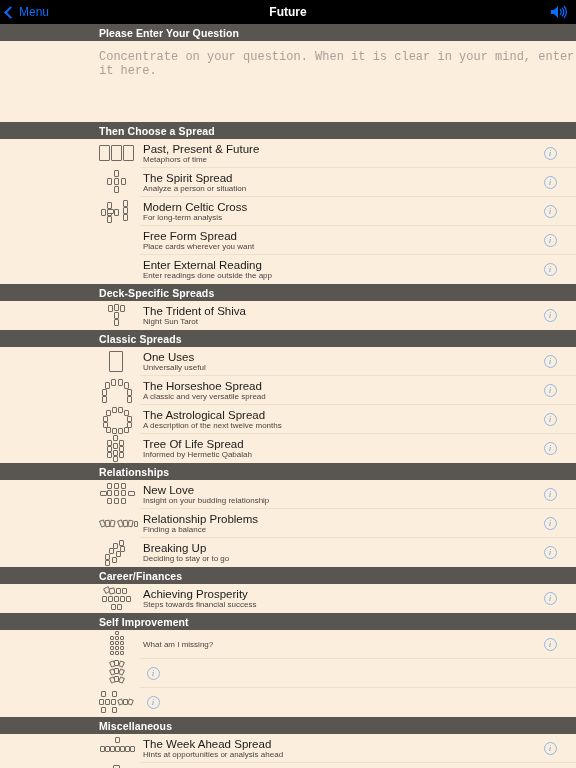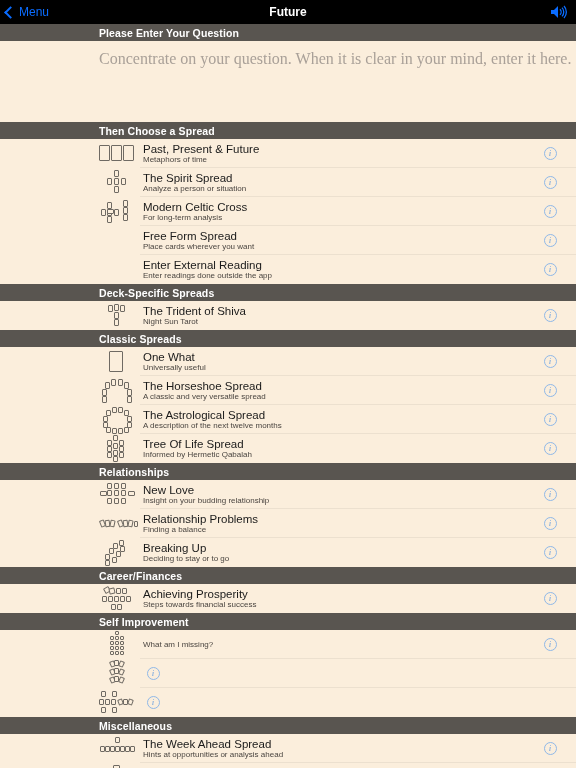--- a/index.html
+++ b/index.html
@@ -51,22 +51,22 @@
     letter-spacing:.1px;
   }
 
   
   .question-area {
     height:72px;
     background:#fbeedc;
     padding:9px 0 0 99px;
   }
   .question-placeholder {
-    font-family:Liberation Serif, serif;
-    font-size:16px;
+    font-family:Liberation Mono, monospace;
+    font-size:12px;
     color:#a9a098;
   }
 
   .gap-bar { height:9px; background:#fbeedc; }
 
   
   .row {
     height:29px;
     display:flex; align-items:center;
     background:#fbeedc;
@@ -254,21 +254,21 @@
       </div>
     </div>
     <div class="section-header">Classic Spreads</div>
     <div class="row">
       <div class="row-icon">
         <span class="cards">
           <span class="cd" style="left:14px;top:3px;width:14px;height:21px;border-color:#6f6a63"></span>
         </span>
       </div>
       <div class="row-text">
-        <span class="row-title">One What</span>
+        <span class="row-title">One Uses</span>
         <span class="row-sub">Universally useful</span>
       </div>
       <div class="info-btn">
         <span class="info-circle">i</span>
       </div>
     </div>
     <div class="row">
       <div class="row-icon">
         <span class="cards">
           <span class="cd" style="left:16px;top:2px;width:5px;height:7px;border-color:#6f6a63"></span>

